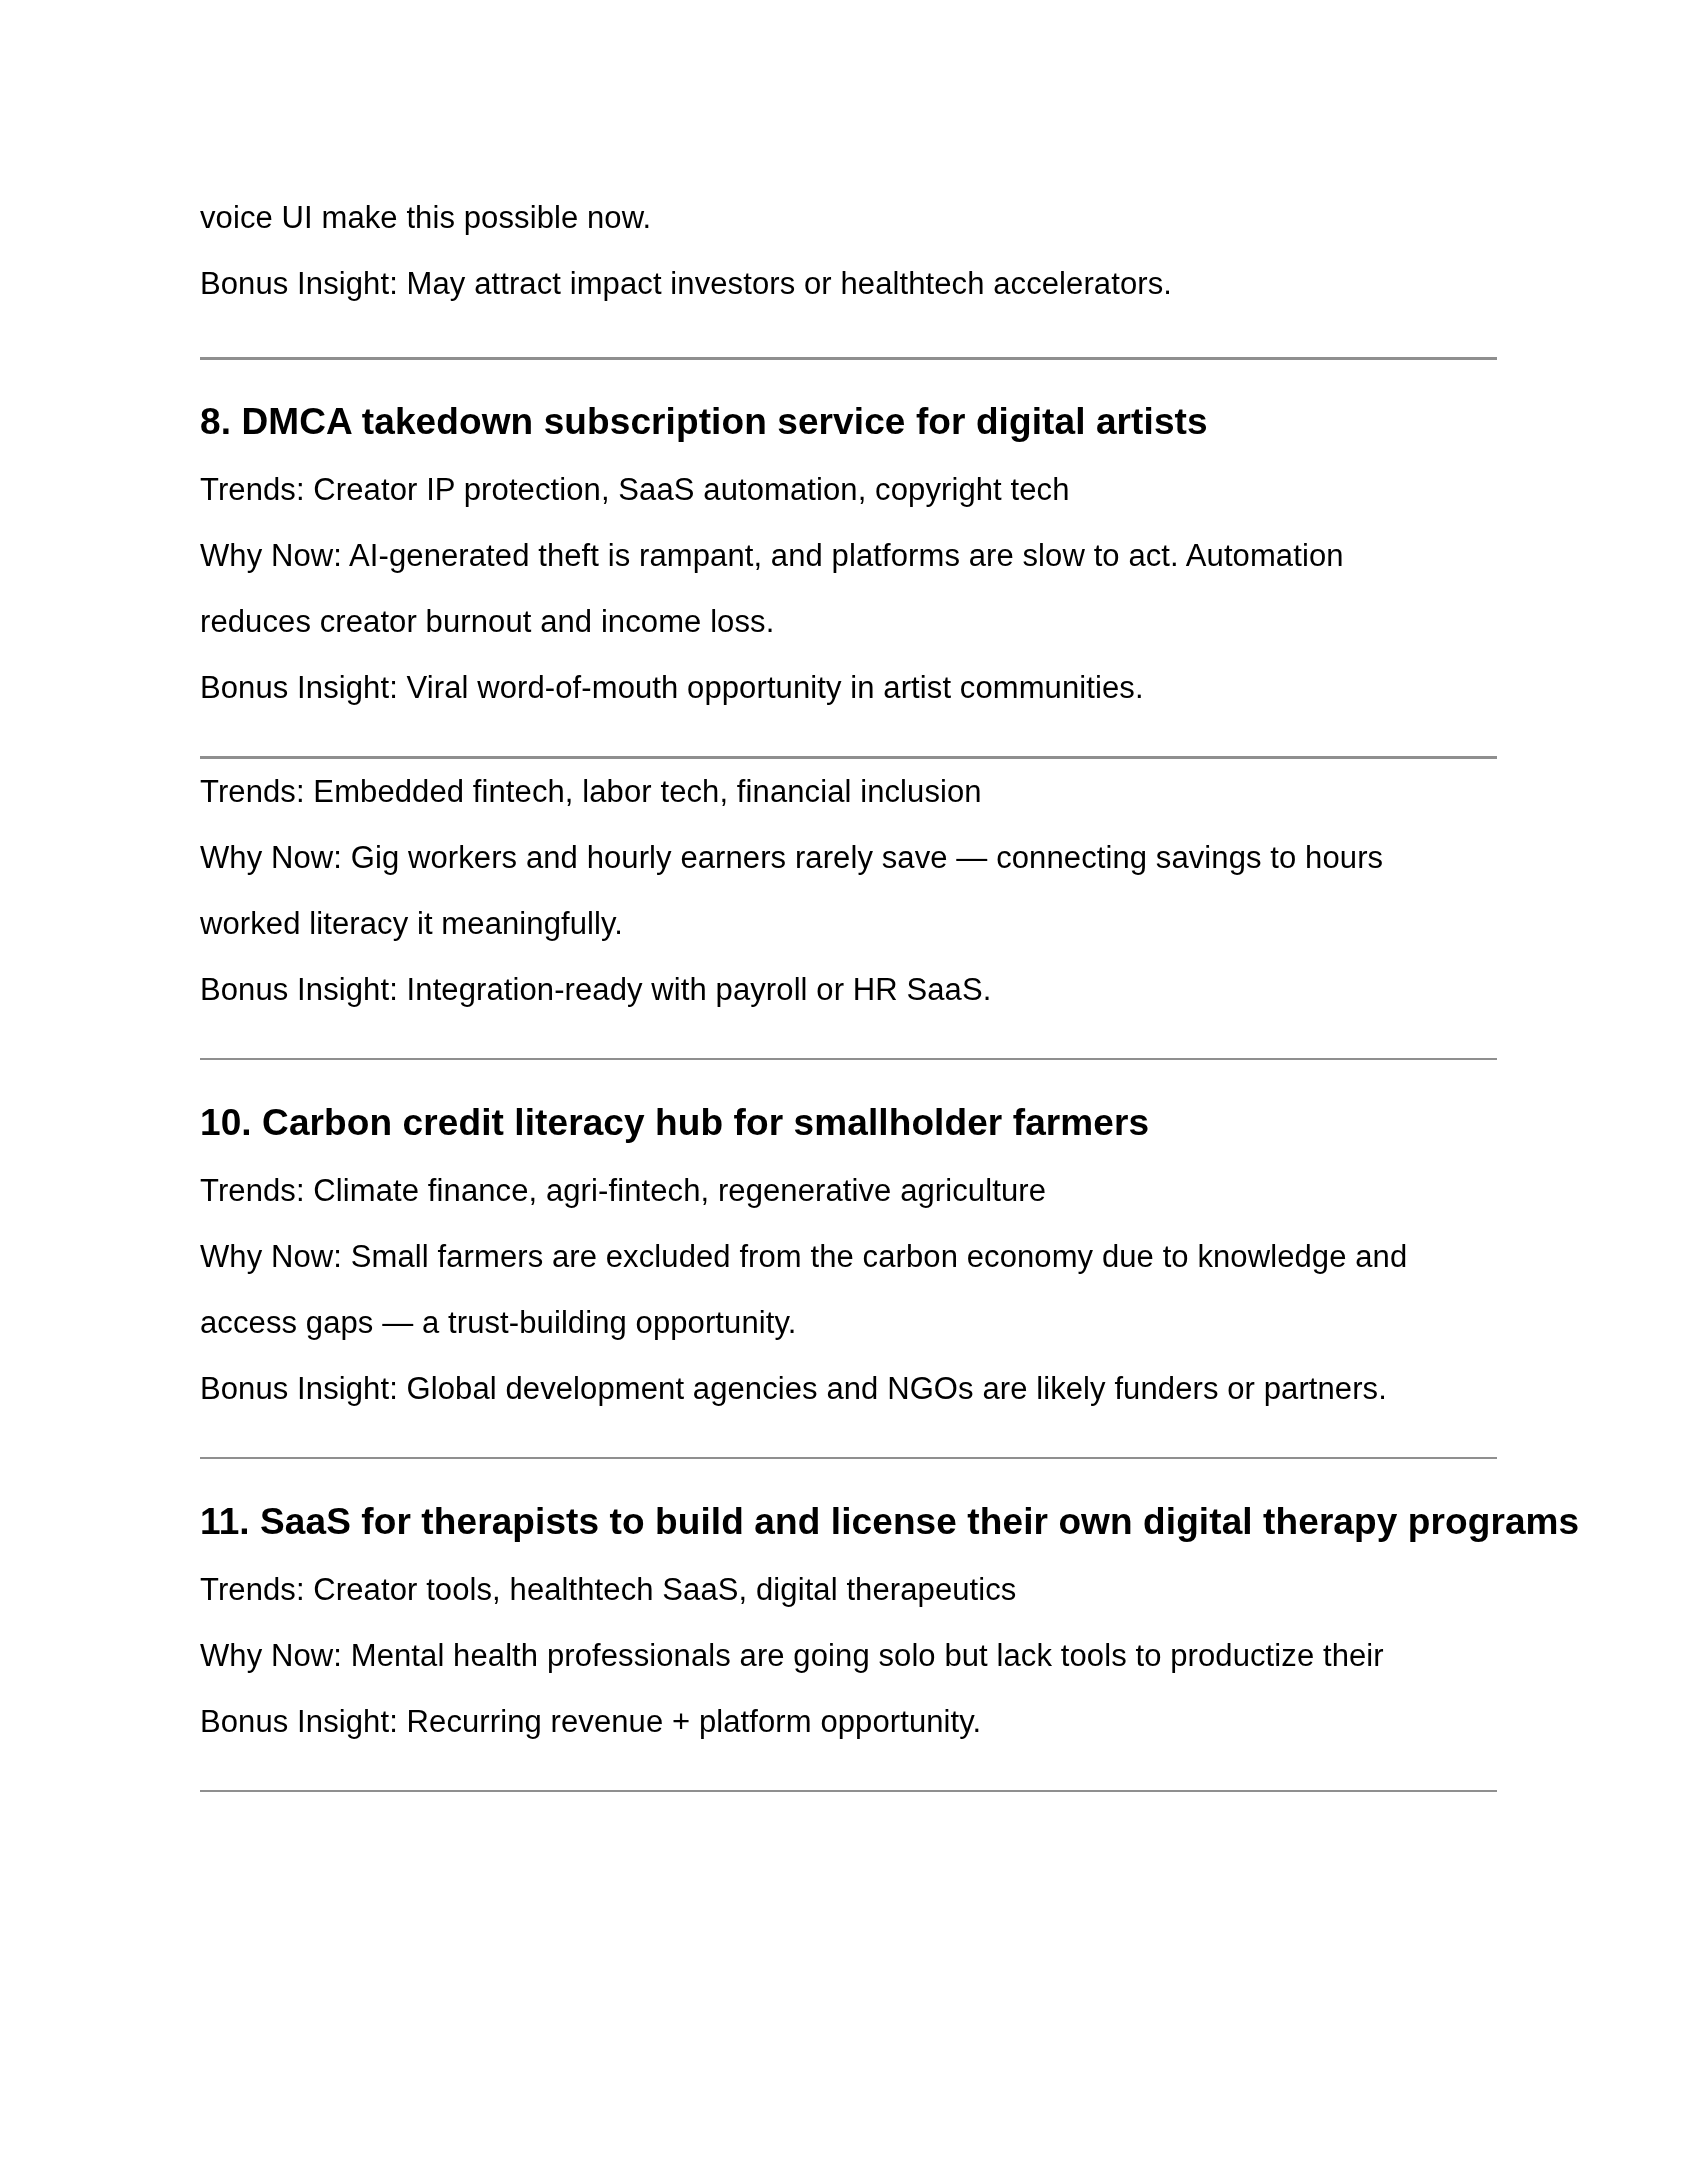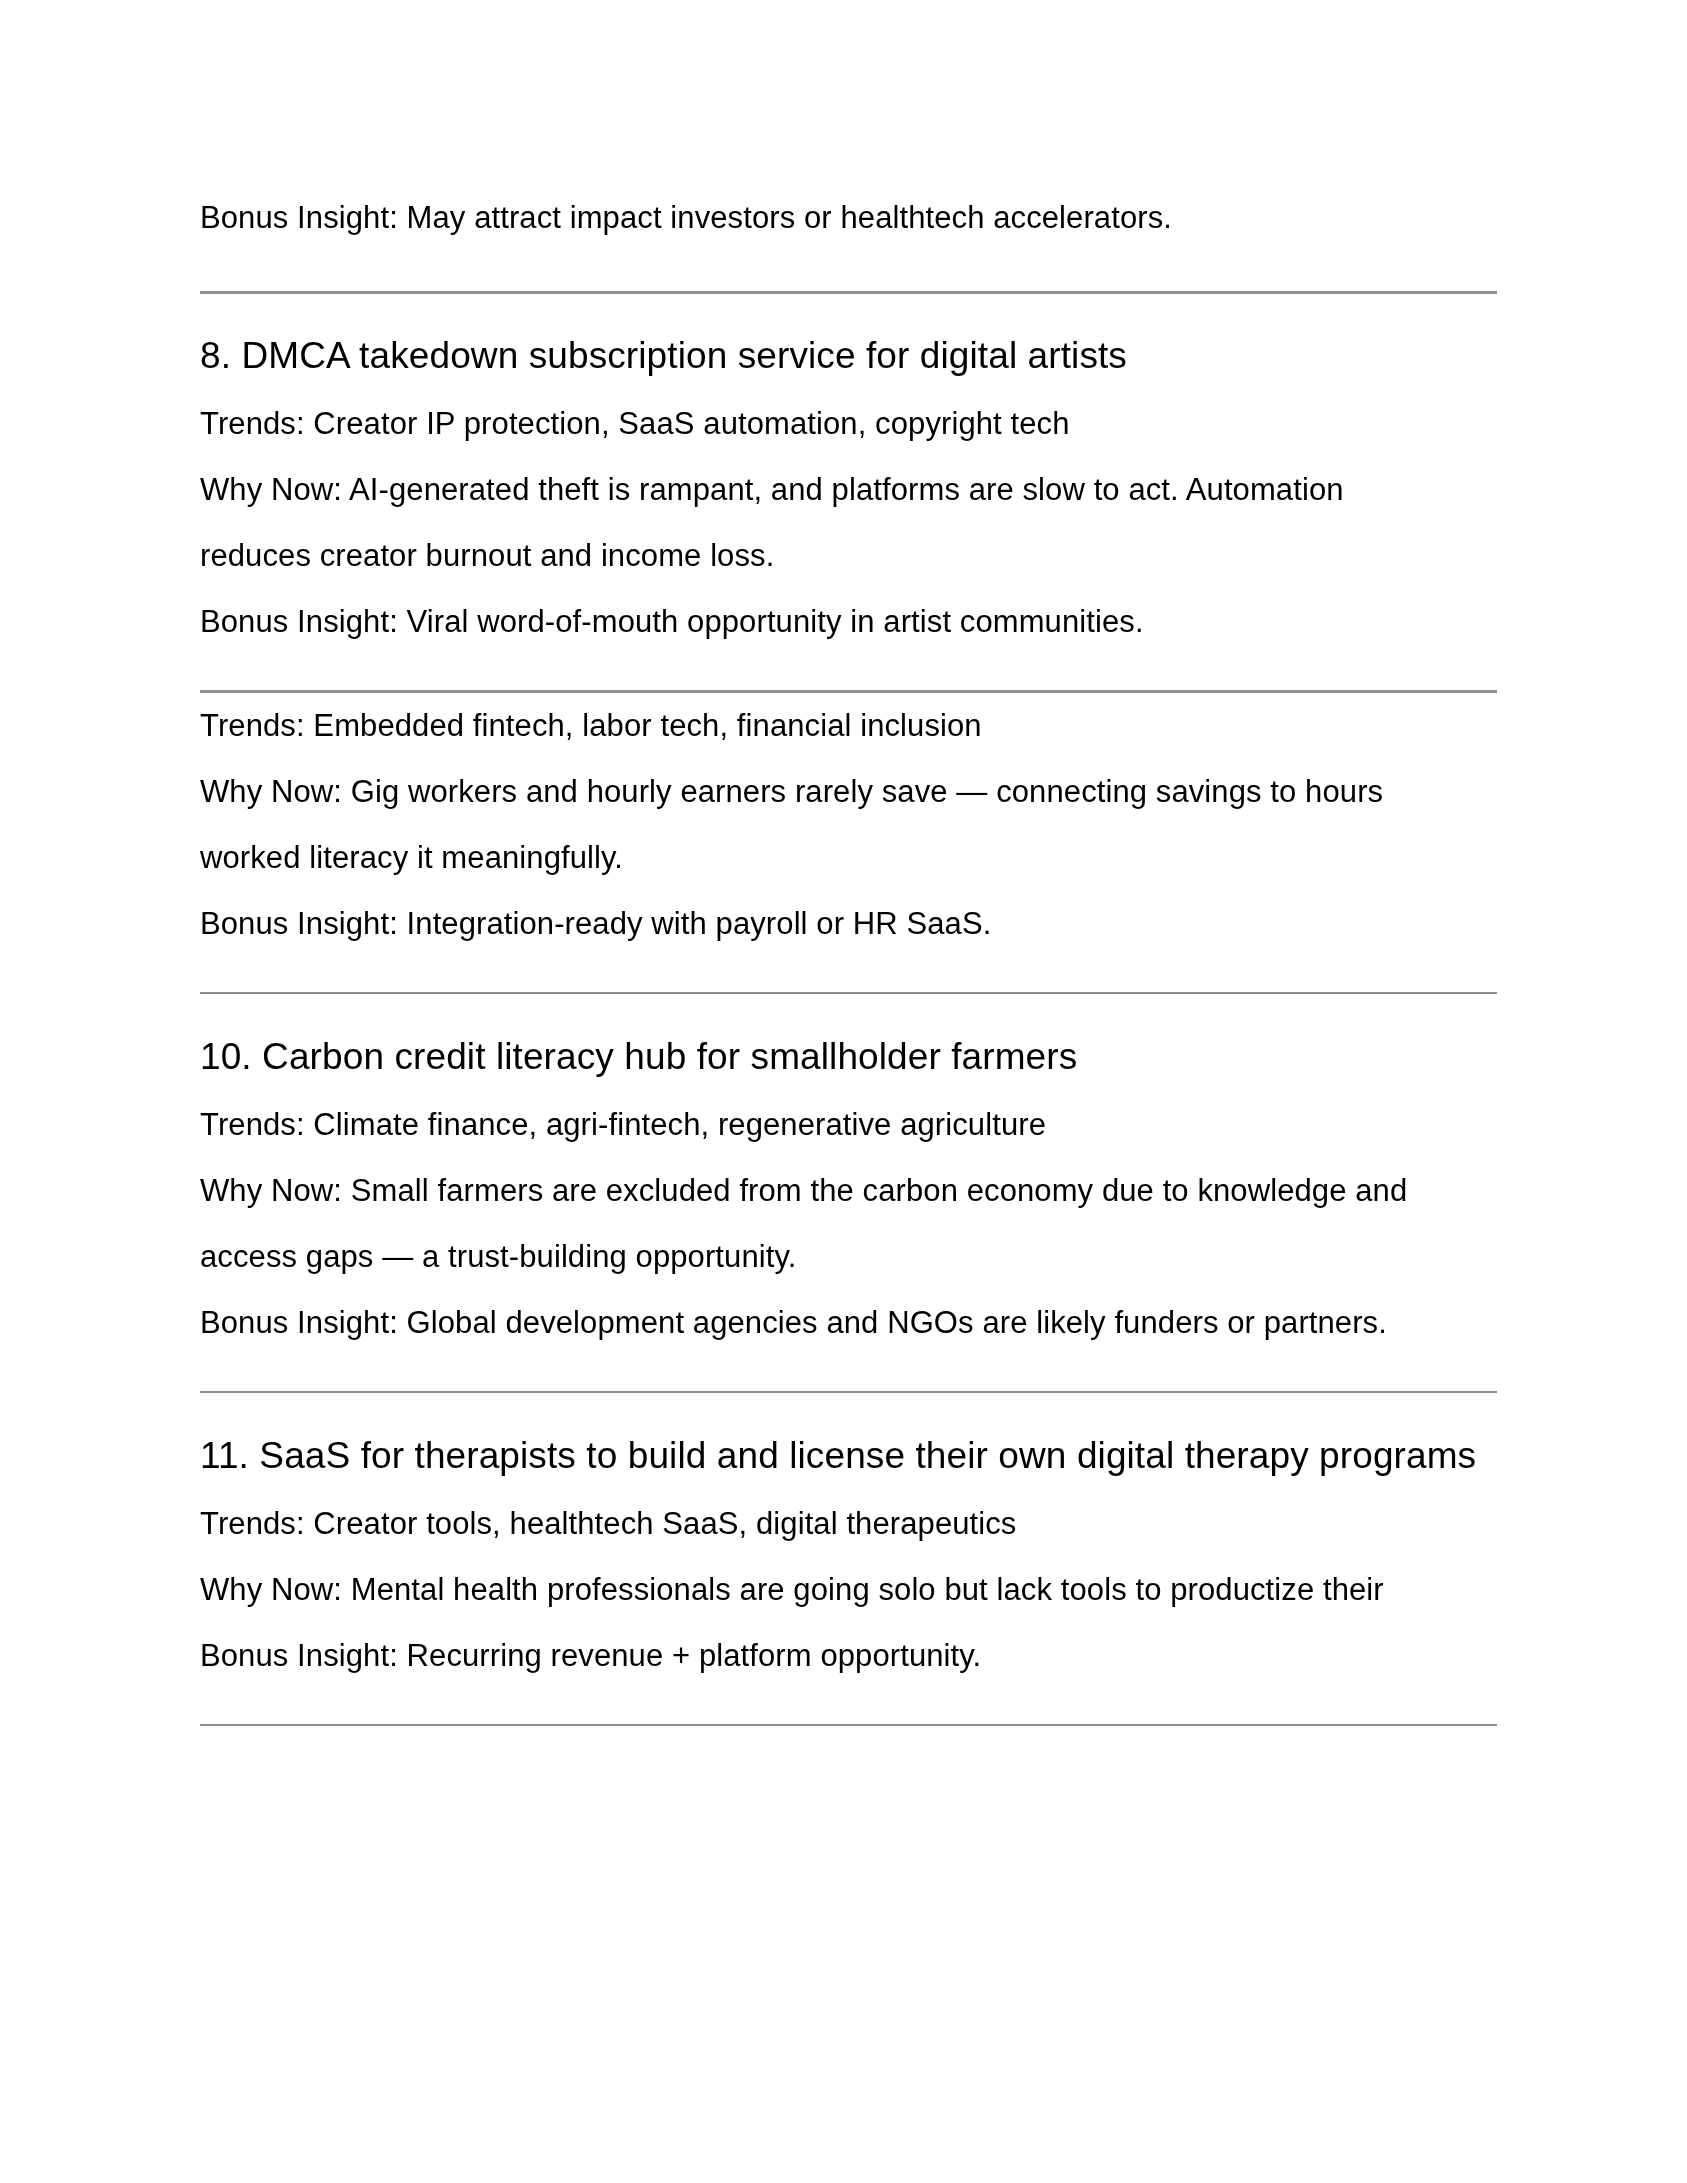--- a/index.html
+++ b/index.html
@@ -24,21 +24,21 @@
   }
   .body-line {
     font-size: 31px;
     line-height: 66px;
     height: 66px;
     white-space: nowrap;
     letter-spacing: 0.1px;
   }
   .heading-line {
     font-size: 37px;
-    font-weight: 400;
+    font-weight: 700;
     line-height: 71px;
     height: 71px;
     margin-top: 26.5px;
     white-space: nowrap;
     letter-spacing: 0.1px;
   }
   .continuation {
     margin-top: 185px;
   }
   .divider {
@@ -52,20 +52,21 @@
     margin-top: 40px;
   }
 </style>
 </head>
 <body>
 
 <div class="page">
   <div class="content">
 
     <div class="continuation">
+      <div class="body-line">voice UI make this possible now.</div>
       <div class="body-line">Bonus Insight: May attract impact investors or healthtech accelerators.</div>
     </div>
 
     <div class="divider first"></div>
 
     <div>
       <div class="heading-line">8. DMCA takedown subscription service for digital artists</div>
       <div class="body-line">Trends: Creator IP protection, SaaS automation, copyright tech</div>
       <div class="body-line">Why Now: AI-generated theft is rampant, and platforms are slow to act. Automation</div>
       <div class="body-line">reduces creator burnout and income loss.</div>

